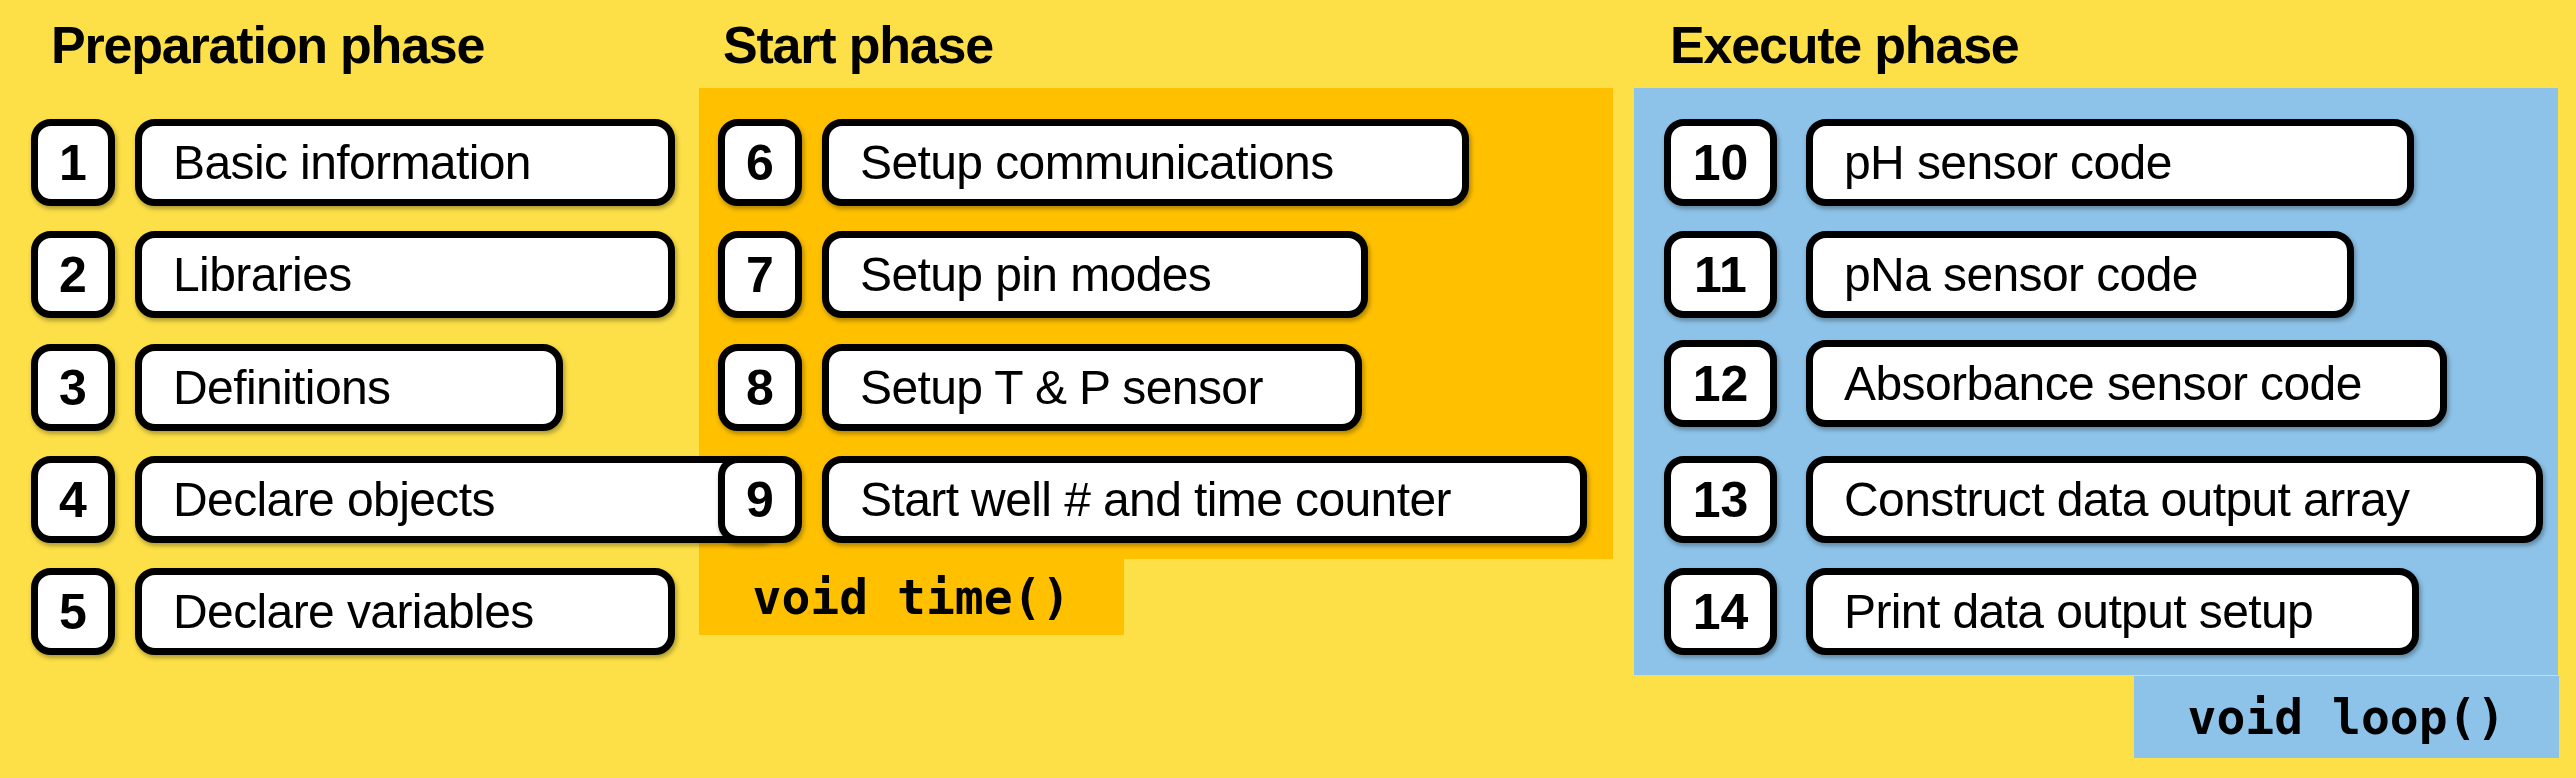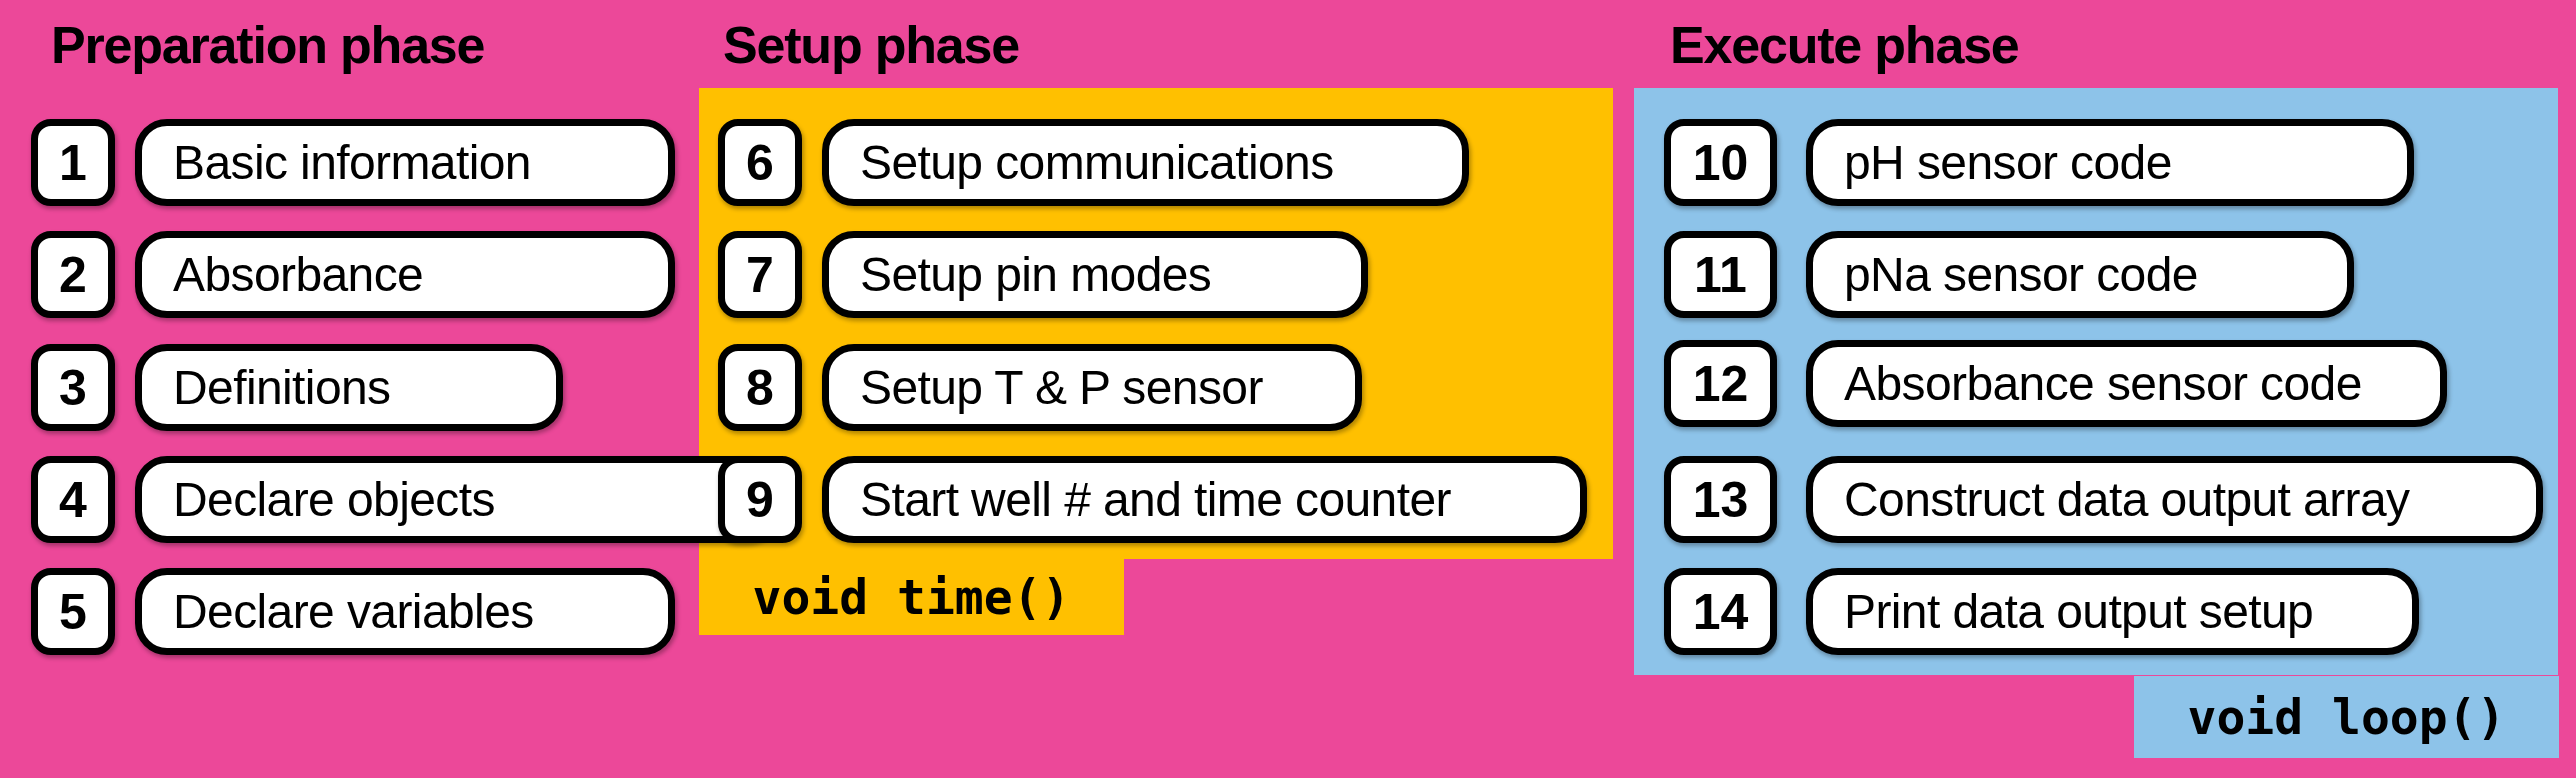--- a/index.html
+++ b/index.html
@@ -4,21 +4,21 @@
 <style>
   html, body {
     margin: 0;
     padding: 0;
     background: #ffffff;
   }
   .canvas {
     position: relative;
     width: 2576px;
     height: 779px;
-    background: #ec4899;
+    background: #fde047;
     font-family: "Liberation Sans", sans-serif;
     overflow: hidden;
   }
   .phase-title {
     position: absolute;
     top: 18px;
     font-size: 52px;
     font-weight: 700;
     letter-spacing: -1.2px;
     color: #000000;
@@ -53,21 +53,21 @@
     box-shadow: 1.8px 3px 4.2px rgba(0,0,0,0.30);
     flex: 0 0 auto;
   }
   .wide-chip .chip {
     width: 113px;
   }
   .label-box {
     height: 87px;
     box-sizing: border-box;
     border: 7.8px solid #000000;
-    border-radius: 32px;
+    border-radius: 20px;
     background: #ffffff;
     display: flex;
     align-items: center;
     padding: 0 21.5px 0 31px;
     font-size: 48px;
     letter-spacing: -0.6px;
     color: #000000;
     white-space: nowrap;
     overflow: hidden;
     box-shadow: 1.8px 3px 4.2px rgba(0,0,0,0.30);
@@ -90,37 +90,37 @@
 
 <div class="canvas">
 
   <div class="panel" style="left: 699px; top: 88px; width: 914px; height: 471px; background-color: rgb(255, 192, 0);"></div>
   <div class="panel" style="left: 699px; top: 559px; width: 425px; height: 76px; background-color: rgb(255, 192, 0);"></div>
 
   <div class="panel" style="left: 1634px; top: 88px; width: 924px; height: 587px; background-color: rgb(141, 195, 233);"></div>
   <div class="panel" style="left: 2134px; top: 676px; width: 425px; height: 82px; background-color: rgb(141, 195, 233);"></div>
 
   <div class="phase-title" style="left:51px;">Preparation phase</div>
-  <div class="phase-title" style="left:723px;">Setup phase</div>
+  <div class="phase-title" style="left:723px;">Start phase</div>
   <div class="phase-title" style="left:1670px;">Execute phase</div>
 
   <div class="step-row" style="left:31px; top:119px;">
     <div class="chip">
         <span>1</span>
       </div>
     <div class="label-box" style="width:540px;">
         <span>Basic information</span>
       </div>
   </div>
   <div class="step-row" style="left:31px; top:231px;">
     <div class="chip">
         <span>2</span>
       </div>
     <div class="label-box" style="width:540px;">
-        <span>Absorbance</span>
+        <span>Libraries</span>
       </div>
   </div>
   <div class="step-row" style="left:31px; top:344px;">
     <div class="chip">
         <span>3</span>
       </div>
     <div class="label-box" style="width:428px;">
         <span>Definitions</span>
       </div>
   </div>

